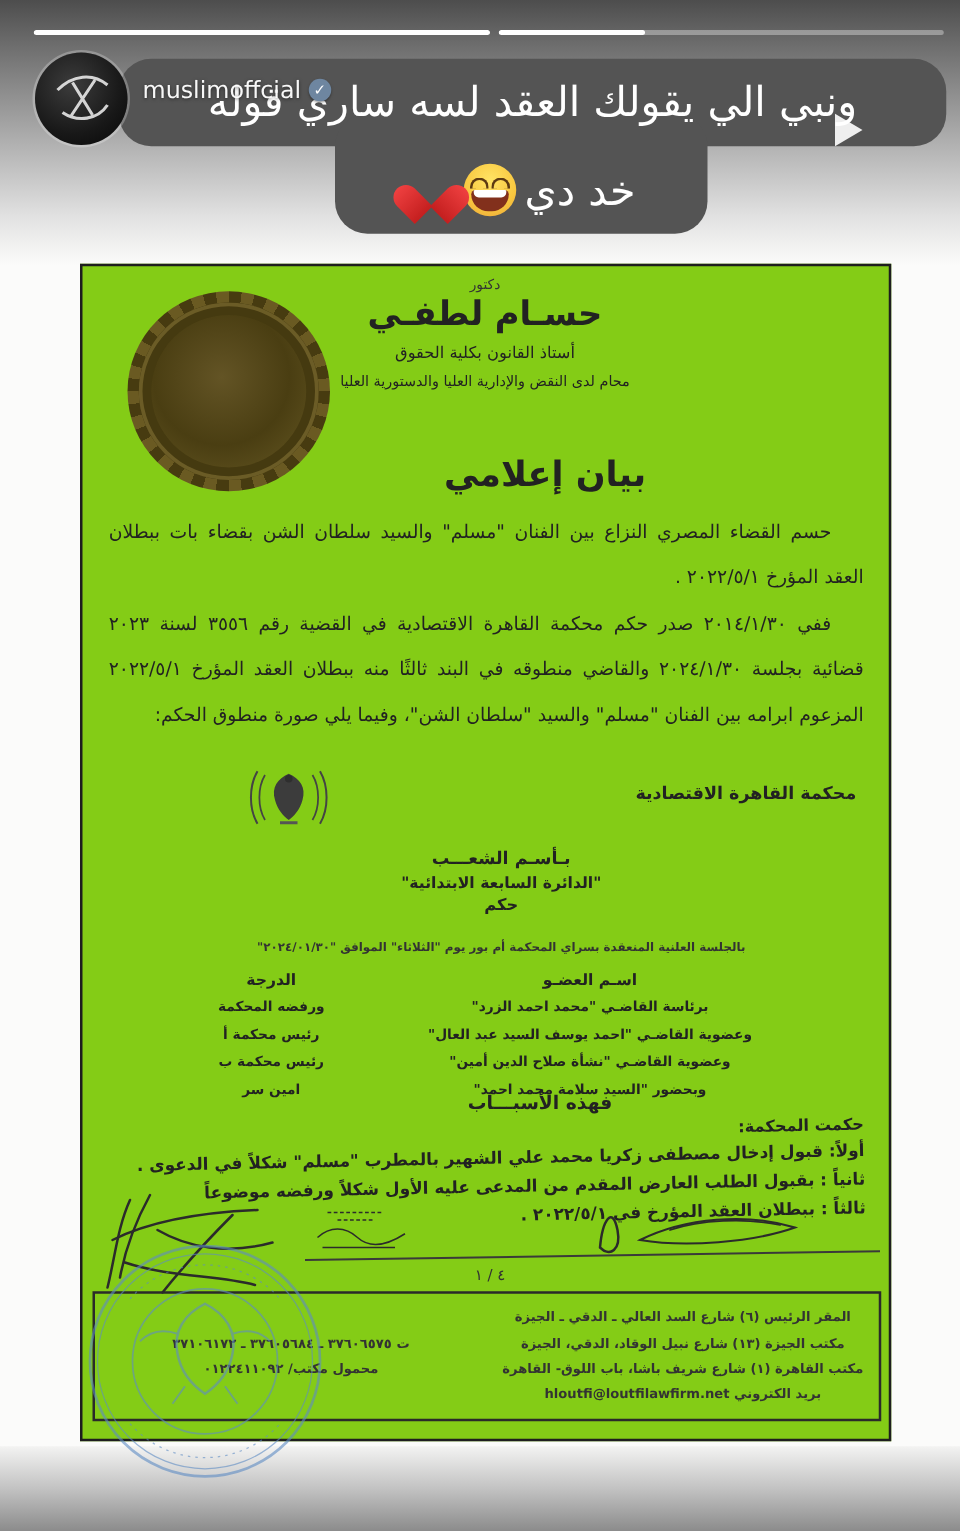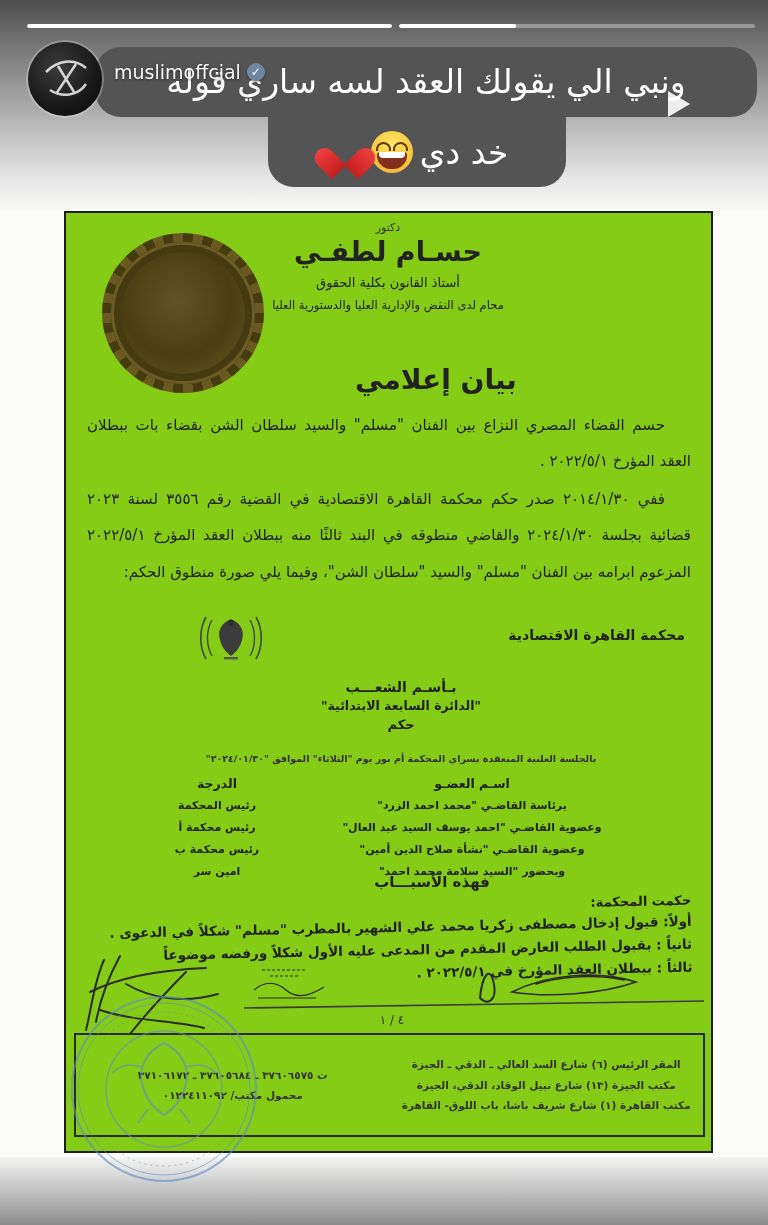--- a/index.html
+++ b/index.html
@@ -176,21 +176,21 @@
 
     <div class="abs col-names">
       <div class="col-hdr">اسـم العضـو</div>
       <div>برئاسة القاضـي "محمد احمد الزرد"</div>
       <div>وعضوية القاضـي "احمد يوسف السيد عبد العال"</div>
       <div>وعضوية القاضـي "نشأة صلاح الدين أمين"</div>
       <div>وبحضور "السيد سلامة محمد احمد"</div>
     </div>
     <div class="abs col-ranks">
       <div class="col-hdr">الدرجة</div>
-      <div>رئيس المحكمة</div>
+      <div>ورفضه المحكمة</div>
       <div>رئيس محكمة أ</div>
       <div>رئيس محكمة ب</div>
       <div>امين سر</div>
     </div>
 
     <div class="abs reasons">فهذه الأسبـــاب</div>
 
     <div class="abs verdict">
       <div class="vh">حكمت المحكمة:</div>
       <div class="vi">أولاً: قبول إدخال مصطفى زكريا محمد علي الشهير بالمطرب "مسلم" شكلاً في الدعوى .</div>
@@ -219,20 +219,24 @@
       </svg>
     </div>
 
     <div class="abs pageno">٤ / ١</div>
 
     <div class="abs fbox">
       <div class="fcol">
         <div>المقر الرئيس (٦) شارع السد العالي ـ الدقي ـ الجيزة</div>
         <div>مكتب الجيزة (١٣) شارع نبيل الوقاد، الدقي، الجيزة</div>
         <div>مكتب القاهرة (١) شارع شريف باشا، باب اللوق- القاهرة</div>
+        <div>
+          <span>بريد الكتروني</span>
+          <span class="em">hloutfi@loutfilawfirm.net</span>
+        </div>
       </div>
       <div class="fcol">
         <div>ت ٣٧٦٠٦٥٧٥ ـ ٣٧٦٠٥٦٨٤ ـ ٣٧١٠٦١٧٢</div>
         <div>محمول مكتب/ ٠١٢٢٤١١٠٩٢</div>
       </div>
     </div>
 
     <div class="abs stamp">
       <svg viewBox="0 0 230 210">
         <g stroke="#5e8cc4" fill="none">

